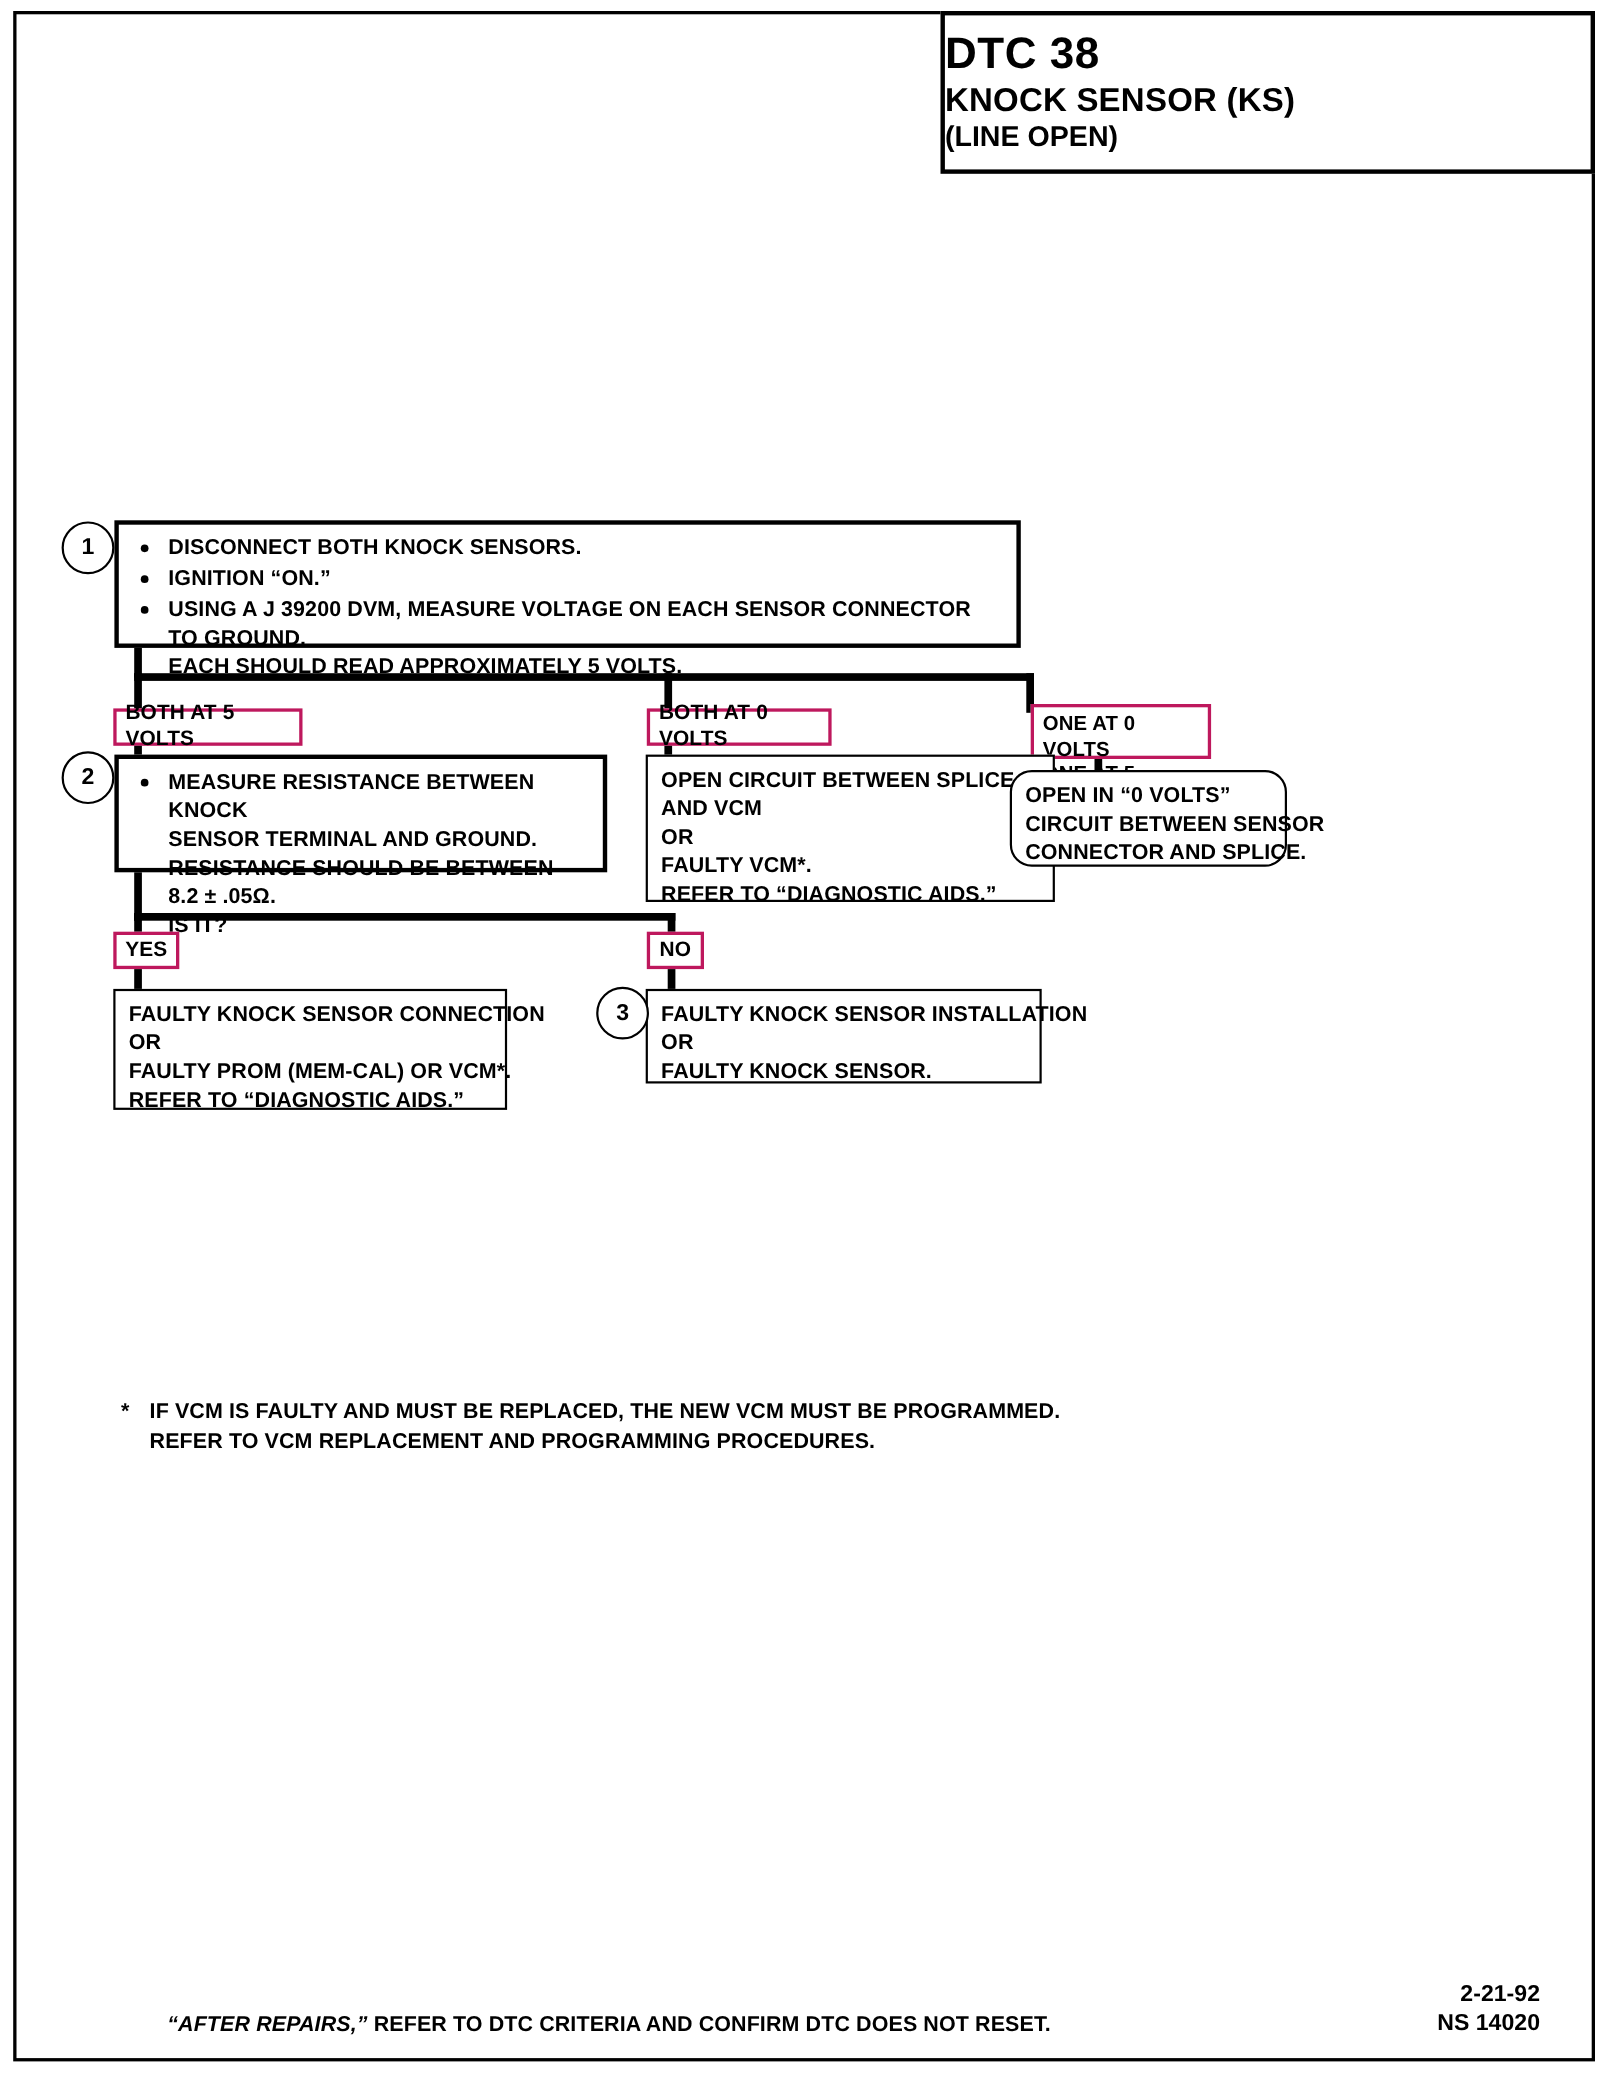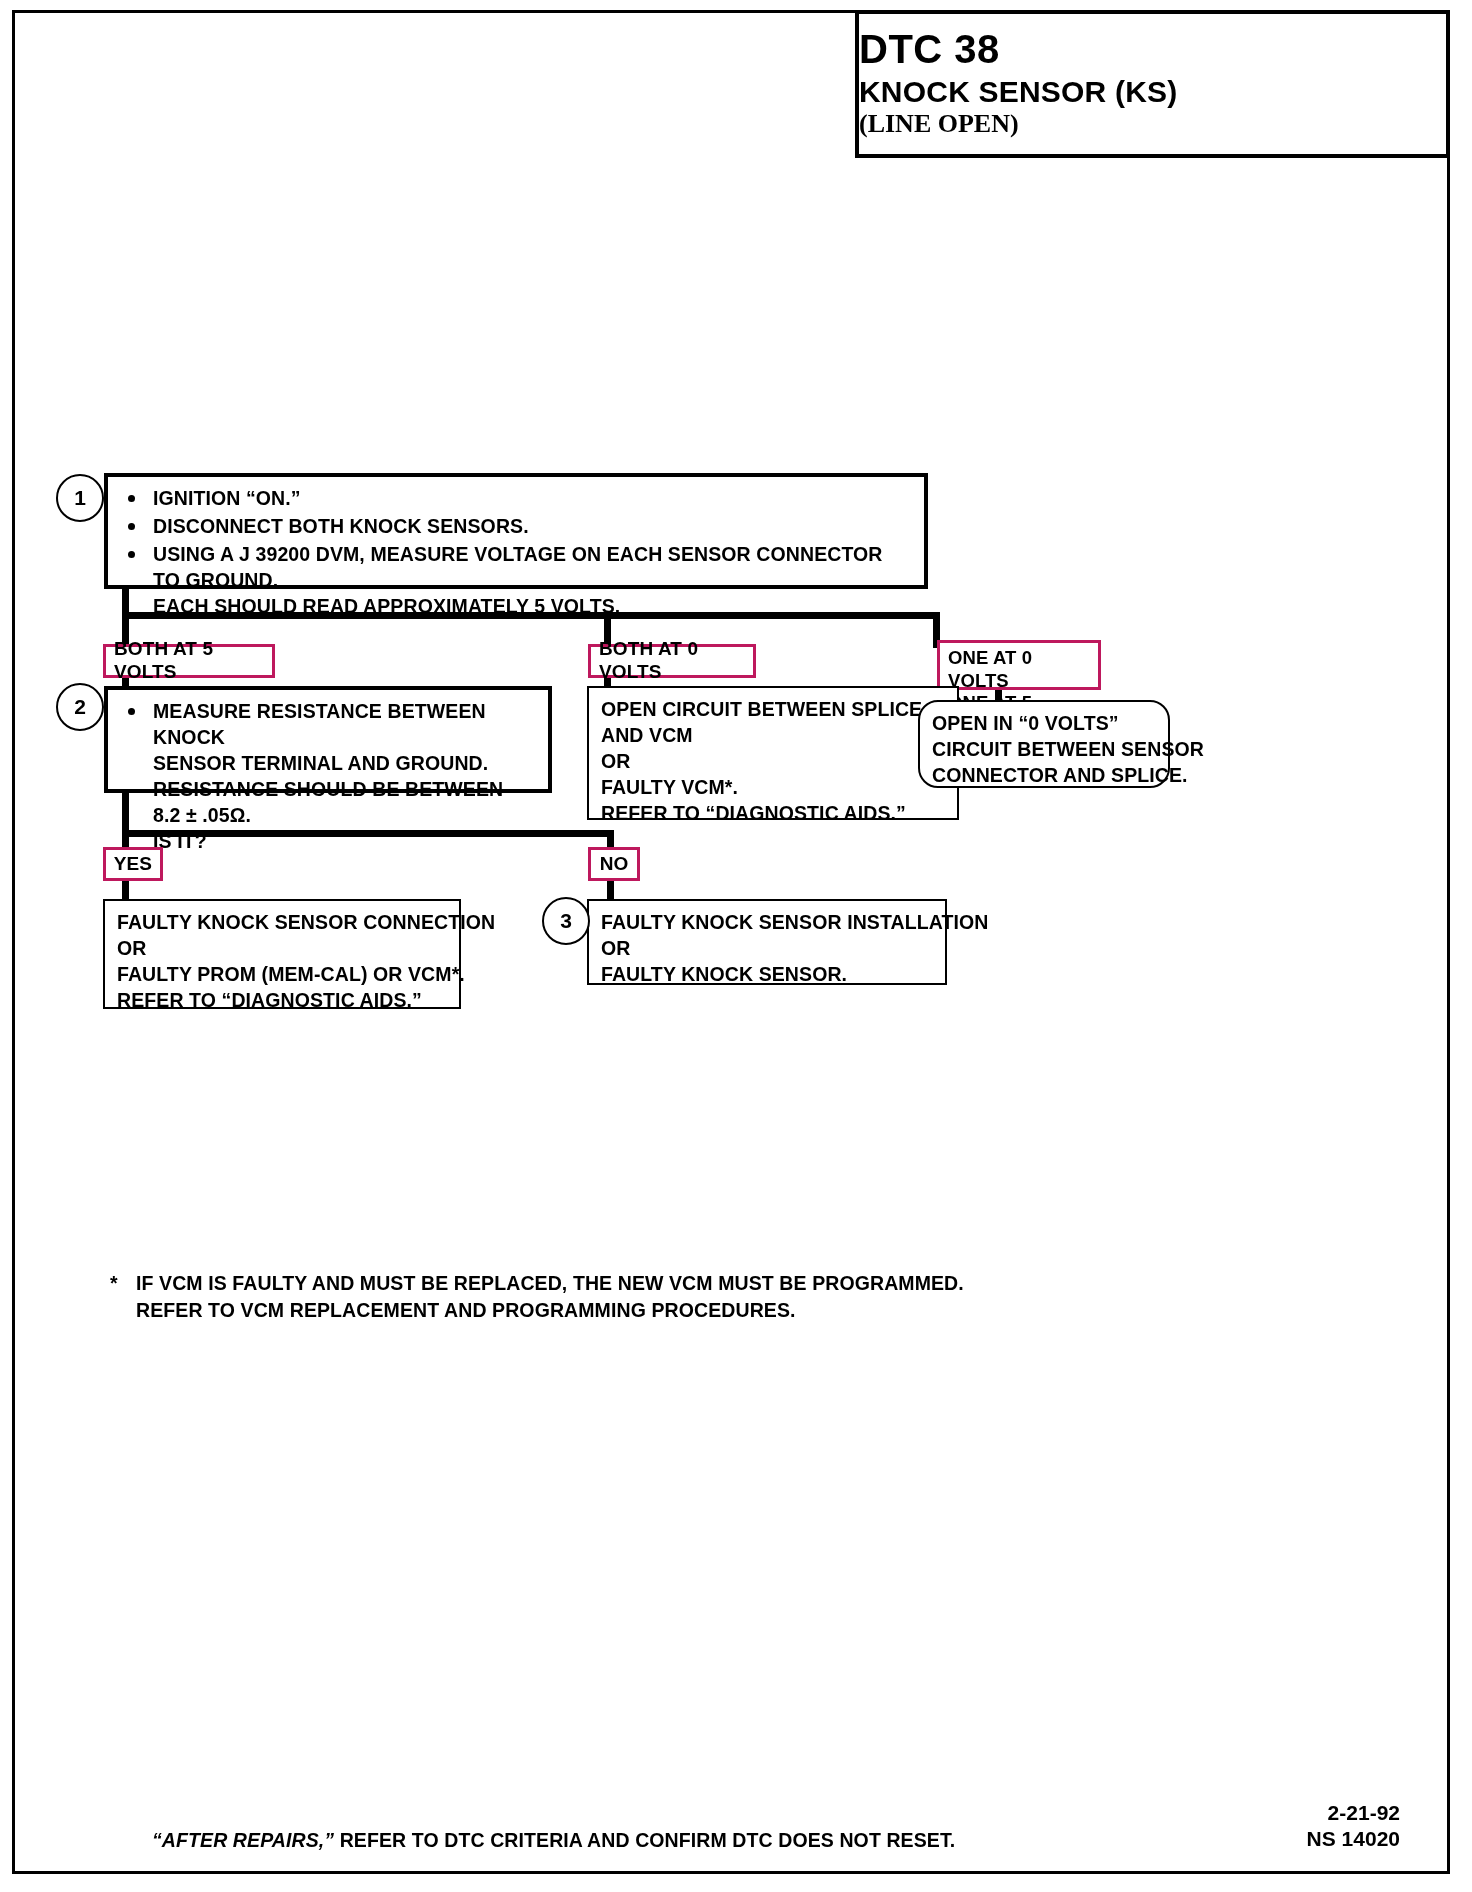--- a/index.html
+++ b/index.html
@@ -52,21 +52,20 @@
     font-size: 30px;
     font-weight: bold;
     letter-spacing: 0.2px;
     line-height: 1.15;
     margin-top: 5px;
   }
   .title-sub {
     font-size: 26px;
     font-weight: bold;
     line-height: 1.1;
-    font-family: Liberation Serif, serif;
   }
 
   
   .box {
     position: absolute;
     border: 3px solid #000;
     box-sizing: border-box;
     background: #fff;
     font-size: 19.5px;
     font-weight: bold;
@@ -193,22 +192,22 @@
   <div class="title-block">
     <div class="title-dtc">DTC 38</div>
     <div class="title-main">KNOCK SENSOR (KS)</div>
     <div class="title-sub">(LINE OPEN)</div>
   </div>
 
   <div class="step-circle" style="left:56px; top:474px;">1</div>
 
   <div class="box thick" style="left:104px; top:473px; width:824px; height:116px;">
     <ul class="blist">
+      <li>DISCONNECT BOTH KNOCK SENSORS.</li>
       <li>IGNITION “ON.”</li>
-      <li>DISCONNECT BOTH KNOCK SENSORS.</li>
       <li>
         <span>USING A J 39200 DVM, MEASURE VOLTAGE ON EACH SENSOR CONNECTOR TO GROUND.</span>
         <span class="cont">EACH SHOULD READ APPROXIMATELY 5 VOLTS.</span>
       </li>
     </ul>
   </div>
 
   <div class="line" style="left:122px; top:589px; width:7px; height:27px;"></div>
   <div class="line" style="left:122px; top:612px; width:818px; height:7px;"></div>
   <div class="line" style="left:604px; top:612px; width:7px; height:36px;"></div>

